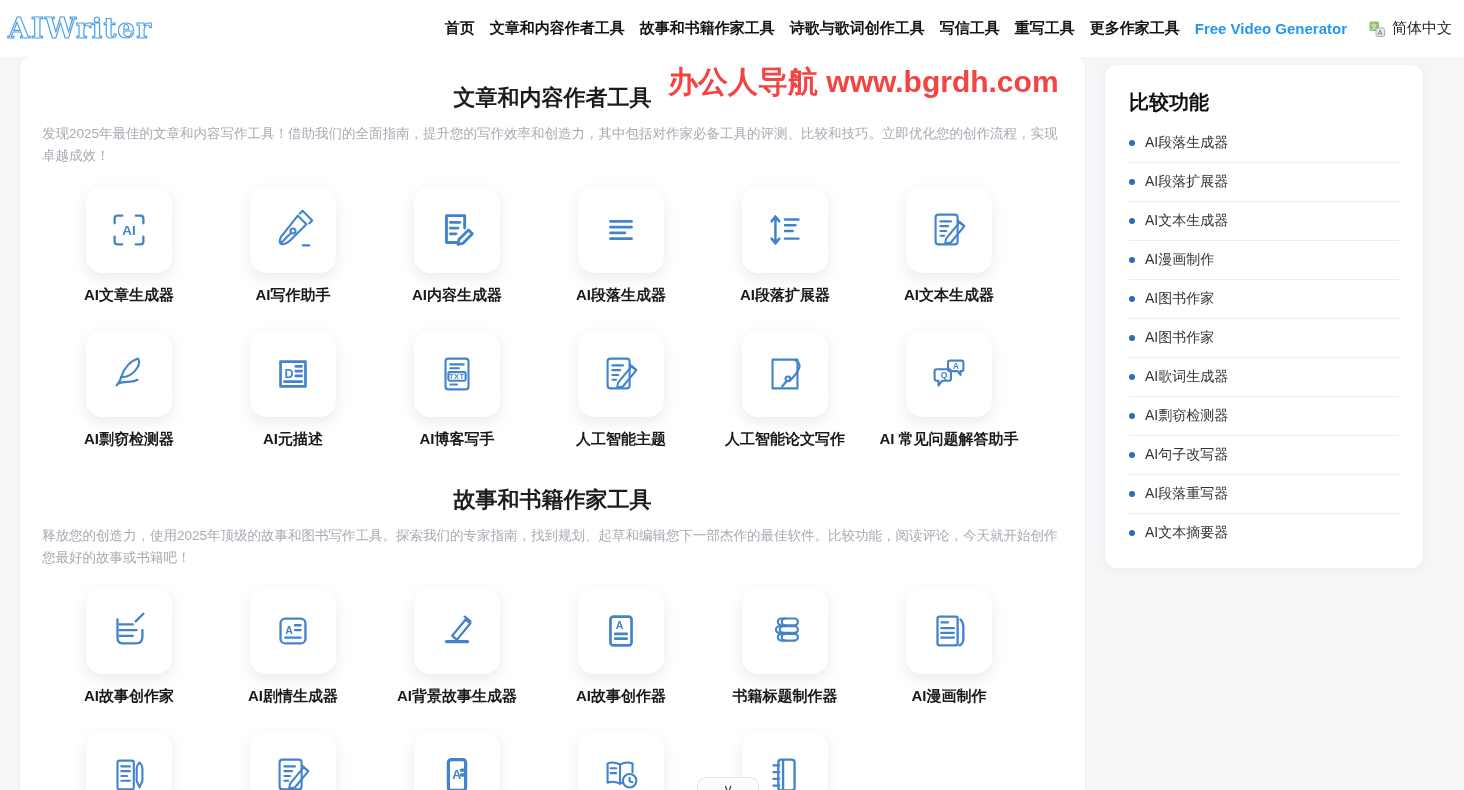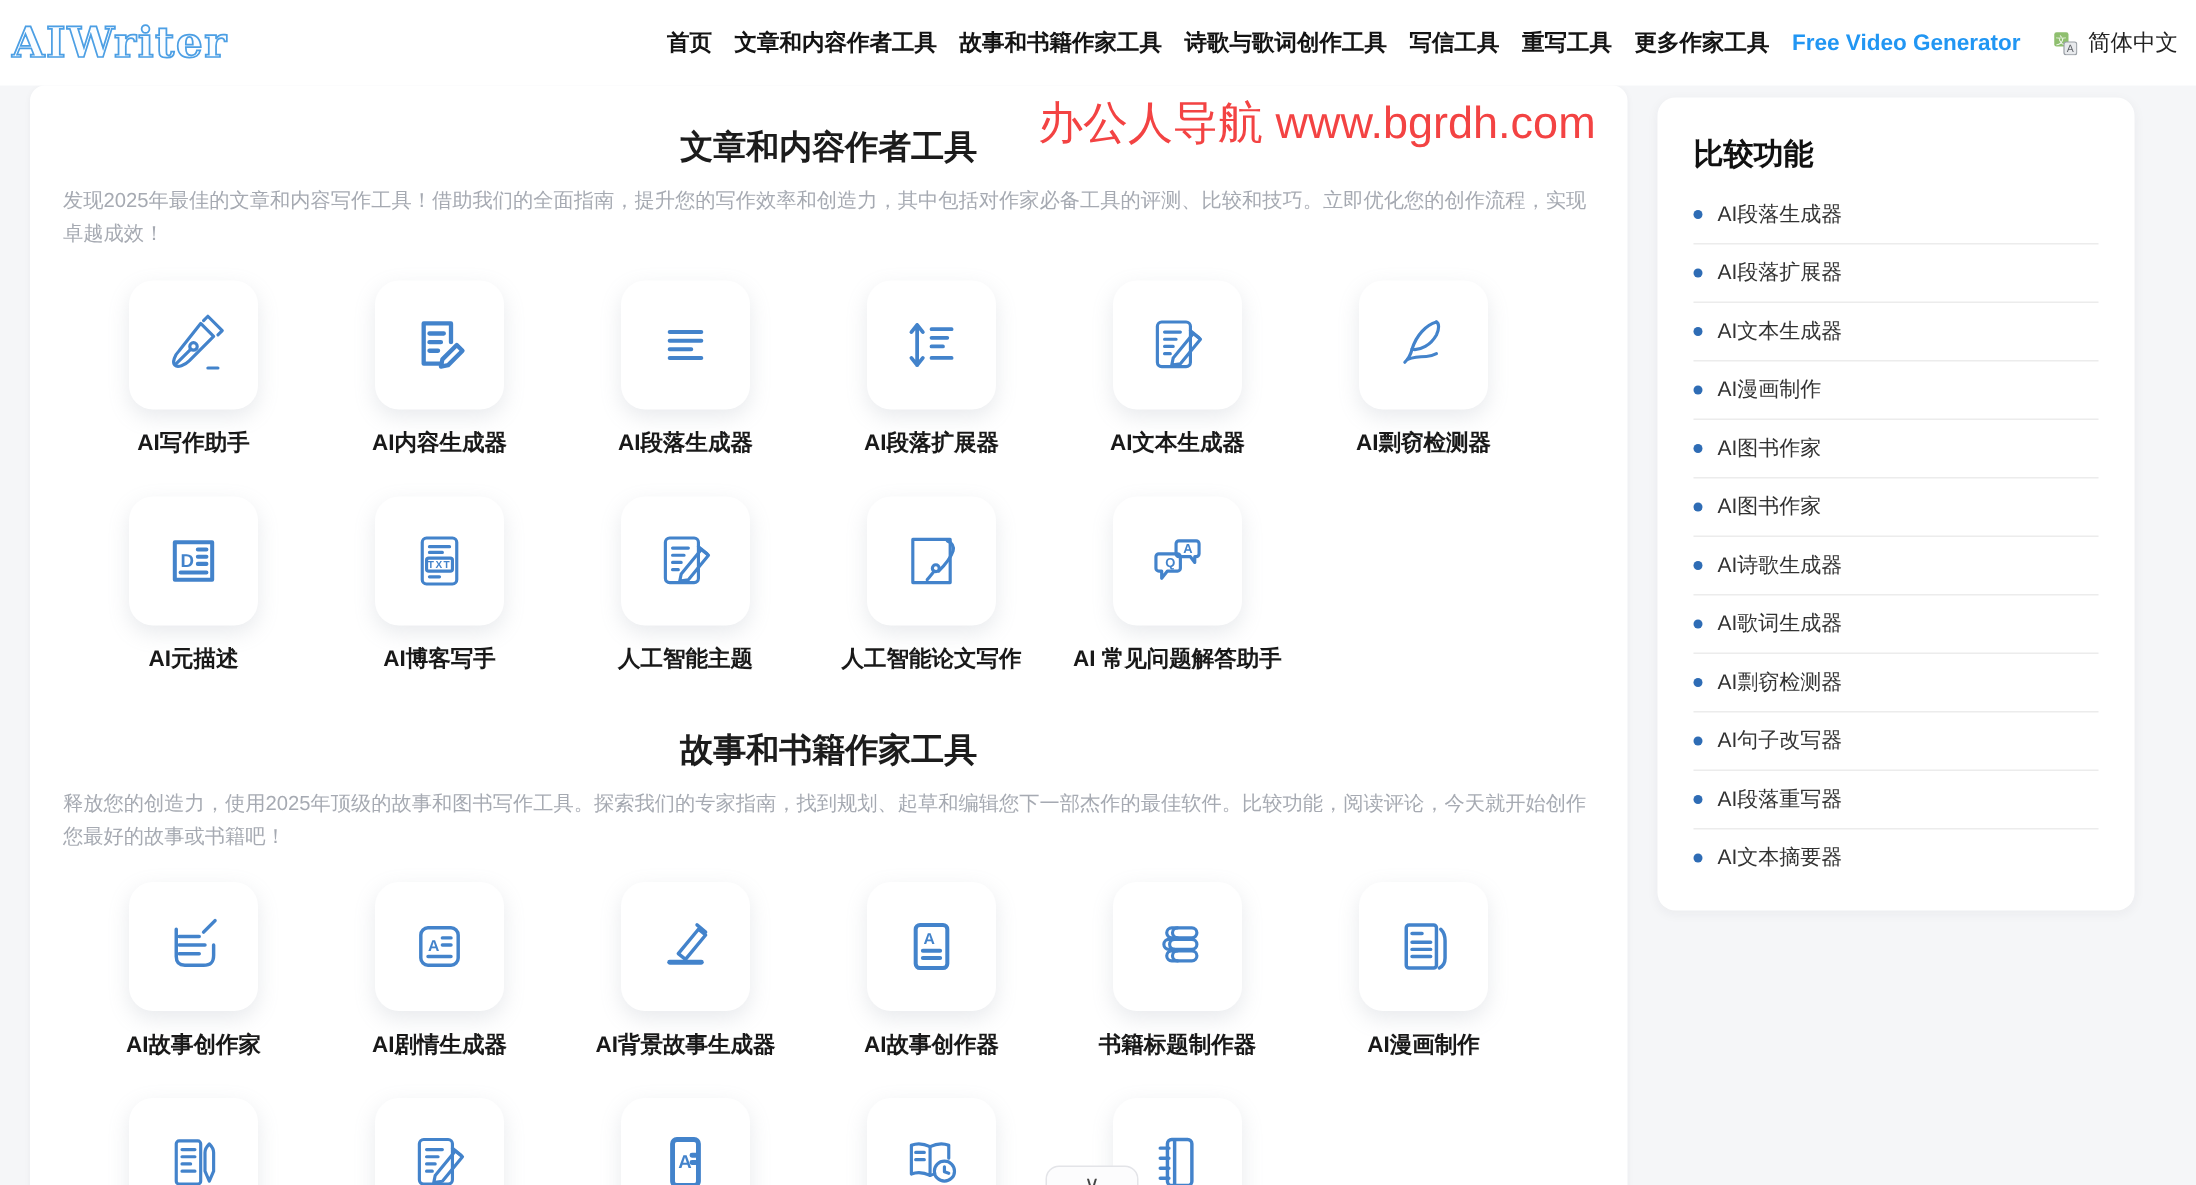--- a/index.html
+++ b/index.html
@@ -76,22 +76,22 @@
   .sidebar h3 { font-size:20px; font-weight:700; color:#111; margin-bottom:8px; }
   .sidebar ul { list-style:none; }
   .sidebar li {
     display:flex; align-items:center; gap:10px; padding:10px 0;
     border-bottom:1px solid #ececec; font-size:14px; color:#333; cursor:pointer;
   }
   .sidebar li:last-child { border-bottom:none; }
   .dot { width:6px; height:6px; border-radius:50%; background:#2e6cb5; flex:none; }
   
   .watermark {
-    position:absolute; left:692px; top:62px; z-index:9;
-    font-size:30px; font-weight:400; color:#f34343; white-space:nowrap;
+    position:absolute; left:668px; top:62px; z-index:9;
+    font-size:30px; font-weight:700; color:#f34343; white-space:nowrap;
     pointer-events:none;
   }
 </style>
 </head>
 <body>
 
 <header>
   <div class="logo">AIWriter</div>
   <nav id="main-nav">
       <a class="nav-item">首页</a>
@@ -116,20 +116,29 @@
   </div>
 </header>
 
 <div class="main-panel">
   <section class="sec1">
     <h2>文章和内容作者工具</h2>
     <p class="desc">发现2025年最佳的文章和内容写作工具！借助我们的全面指南，提升您的写作效率和创造力，其中包括对作家必备工具的评测、比较和技巧。立即优化您的创作流程，实现卓越成效！</p>
     <div class="grid" id="grid-0">
         <div class="tool">
           <div class="tool-box">
+            <svg width="46" height="46" viewBox="0 0 48 48" fill="none" stroke="#4383cb" stroke-width="2.4" stroke-linecap="round" stroke-linejoin="round" xmlns="http://www.w3.org/2000/svg">
+              <path d="M17 9h-5a3 3 0 0 0-3 3v5M31 9h5a3 3 0 0 1 3 3v5M17 39h-5a3 3 0 0 1-3-3v-5M31 39h5a3 3 0 0 0 3-3v-5"></path>
+              <text x="24" y="29" font-size="14" fill="#4383cb" stroke="none" font-weight="bold" font-family="Liberation Sans, sans-serif" text-anchor="middle">AI</text>
+            </svg>
+          </div>
+          <div class="tool-label">AI文章生成器</div>
+        </div>
+        <div class="tool">
+          <div class="tool-box">
             <svg width="46" height="46" viewBox="0 0 48 48" fill="none" stroke="#4383cb" stroke-width="2.2" stroke-linecap="round" stroke-linejoin="round" xmlns="http://www.w3.org/2000/svg">
               <path d="M29 9l9 9-17 17c-3 3-8 5-10 3-2-2 0-7 3-10z"></path>
               <circle cx="24" cy="25" r="2.6"></circle>
               <path d="M22 27L12 37M31 7l3-3 10 10-3 3M34 40h7"></path>
             </svg>
           </div>
           <div class="tool-label">AI写作助手</div>
         </div>
         <div class="tool">
           <div class="tool-box">
@@ -379,24 +388,20 @@
       <li>
         <span class="dot"></span>
         <span>AI图书作家</span>
       </li>
       <li>
         <span class="dot"></span>
         <span>AI图书作家</span>
       </li>
       <li>
         <span class="dot"></span>
-        <span>AI诗歌生成器</span>
-      </li>
-      <li>
-        <span class="dot"></span>
         <span>AI歌词生成器</span>
       </li>
       <li>
         <span class="dot"></span>
         <span>AI剽窃检测器</span>
       </li>
       <li>
         <span class="dot"></span>
         <span>AI句子改写器</span>
       </li>

